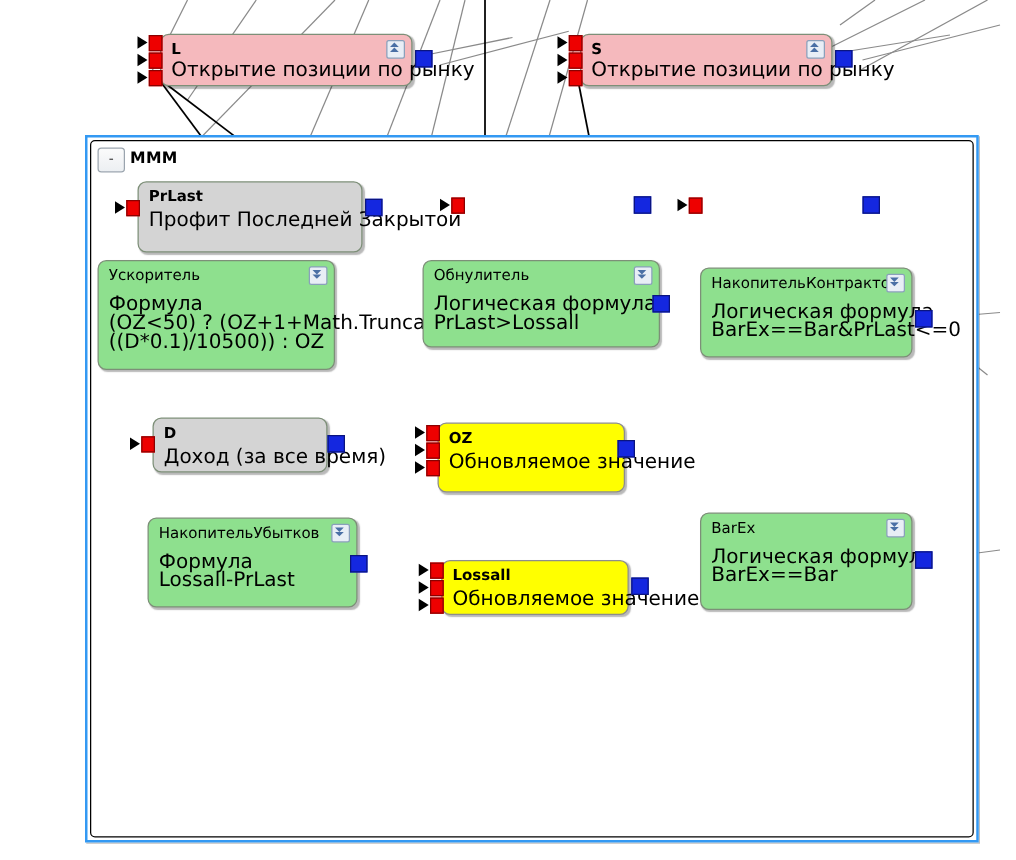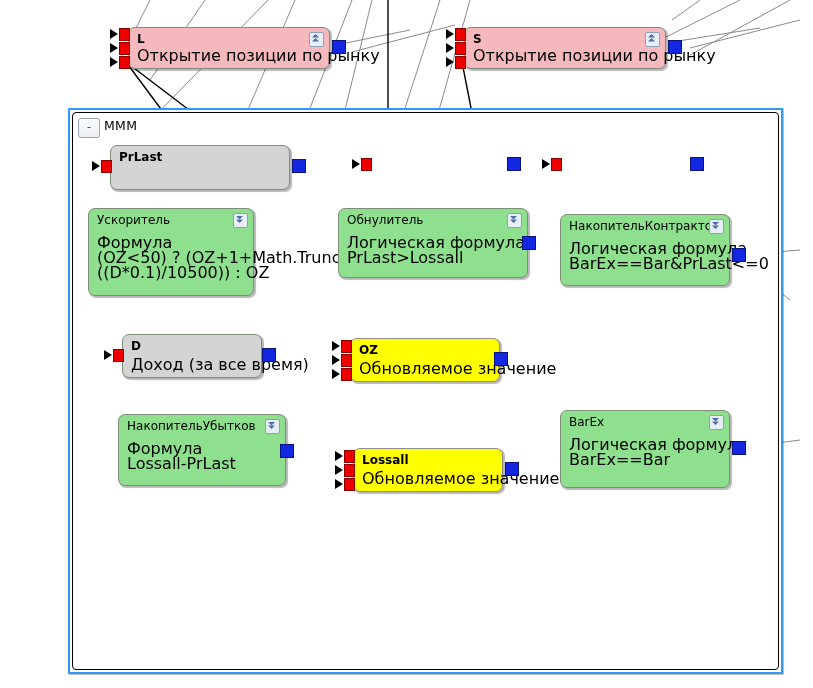--- a/index.html
+++ b/index.html
@@ -34,21 +34,21 @@
     position:absolute;left:8px;top:8px;
     width:20px;height:18px;
     background:linear-gradient(#fbfbfb,#eceff2);
     border:1px solid #9aa4ae;
     border-radius:3px;
     font-size:11px;line-height:16px;text-align:center;color:#333;
     cursor:pointer;
   }
   .group-title{
     position:absolute;left:34px;top:8px;
-    font-size:12.5px;font-weight:normal;color:#000;
+    font-size:12.5px;font-weight:bold;color:#000;
     letter-spacing:.3px;
   }
 
   
   .node{
     position:absolute;
     box-sizing:border-box;
     border:1px solid #7d8f78;
     border-radius:7px;
     box-shadow:1.5px 1.5px 1px rgba(0,0,0,.28);
@@ -229,36 +229,37 @@
   <div class="port-in" style="left:455px;top:56px;"></div>
   <div class="arrow-in" style="left:446px;top:57px;"></div>
   <div class="port-out" style="left:668px;top:40px;"></div>
 
   <div class="group" style="left:68px;top:108px;width:715px;height:566px;">
     <div class="group-inner"></div>
     <div class="group-collapse">-</div>
     <div class="group-title">MMM</div>
   </div>
 
-  <div class="node gray" style="left:110px;top:145px;width:180px;height:45px;">
+  <div class="node gray" style="left:110px;top:145px;width:180px;height:57px;">
     <div class="ntitle">PrLast</div>
+    <div class="nbody" style="top:22px;">Профит Последней Закрытой</div>
   </div>
   <div class="port-in" style="left:101px;top:160px;"></div>
   <div class="arrow-in" style="left:92px;top:161px;"></div>
   <div class="port-out" style="left:292px;top:159px;"></div>
 
   <div class="port-in" style="left:361px;top:158px;"></div>
   <div class="arrow-in" style="left:352px;top:159px;"></div>
   <div class="port-out" style="left:507px;top:157px;"></div>
 
   <div class="port-in" style="left:551px;top:158px;"></div>
   <div class="arrow-in" style="left:542px;top:159px;"></div>
   <div class="port-out" style="left:690px;top:157px;"></div>
 
-  <div class="node green" style="left:88px;top:208px;width:166px;height:88px;">
+  <div class="node green" style="left:78px;top:208px;width:190px;height:88px;">
     <div class="ntitle">Ускоритель</div>
     <div class="nbody" style="top:26px;">Формула
 (OZ&lt;50) ? (OZ+1+Math.Truncate
 ((D*0.1)/10500)) : OZ</div>
     <div class="node-icon">
       <svg viewBox="0 0 11 11">
           <polygon points="2,2 9,2 5.5,5.5" fill="#4a6fa5"></polygon>
           <polygon points="2,5.5 9,5.5 5.5,9" fill="#4a6fa5"></polygon>
         </svg>
     </div>
@@ -291,21 +292,21 @@
   <div class="port-out" style="left:732px;top:248px;"></div>
 
   <div class="node gray" style="left:122px;top:334px;width:140px;height:44px;">
     <div class="ntitle">D</div>
     <div class="nbody" style="top:22px;text-align:center;">Доход (за все время)</div>
   </div>
   <div class="port-in" style="left:113px;top:349px;"></div>
   <div class="arrow-in" style="left:104px;top:350px;"></div>
   <div class="port-out" style="left:262px;top:348px;"></div>
 
-  <div class="node yellow" style="left:350px;top:338px;width:150px;height:44px;">
+  <div class="node yellow" style="left:350px;top:338px;width:150px;height:56px;">
     <div class="ntitle">OZ</div>
     <div class="nbody" style="top:22px;">Обновляемое значение</div>
   </div>
   <div class="port-in" style="left:341px;top:340px;"></div>
   <div class="arrow-in" style="left:332px;top:341px;"></div>
   <div class="port-in" style="left:341px;top:354px;"></div>
   <div class="arrow-in" style="left:332px;top:355px;"></div>
   <div class="port-in" style="left:341px;top:368px;"></div>
   <div class="arrow-in" style="left:332px;top:369px;"></div>
   <div class="port-out" style="left:494px;top:352px;"></div>

